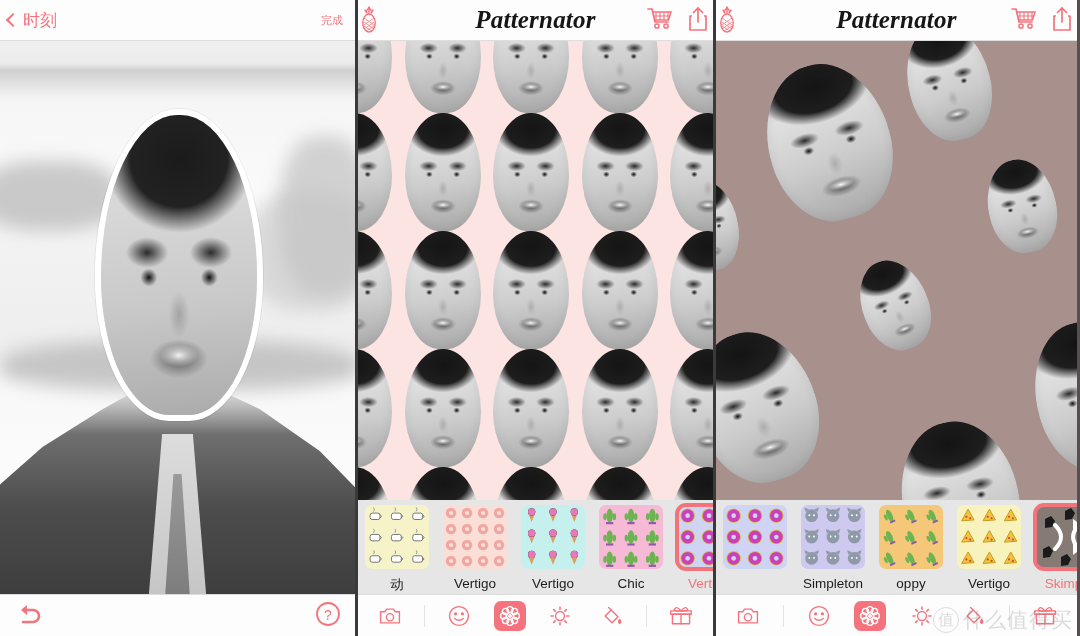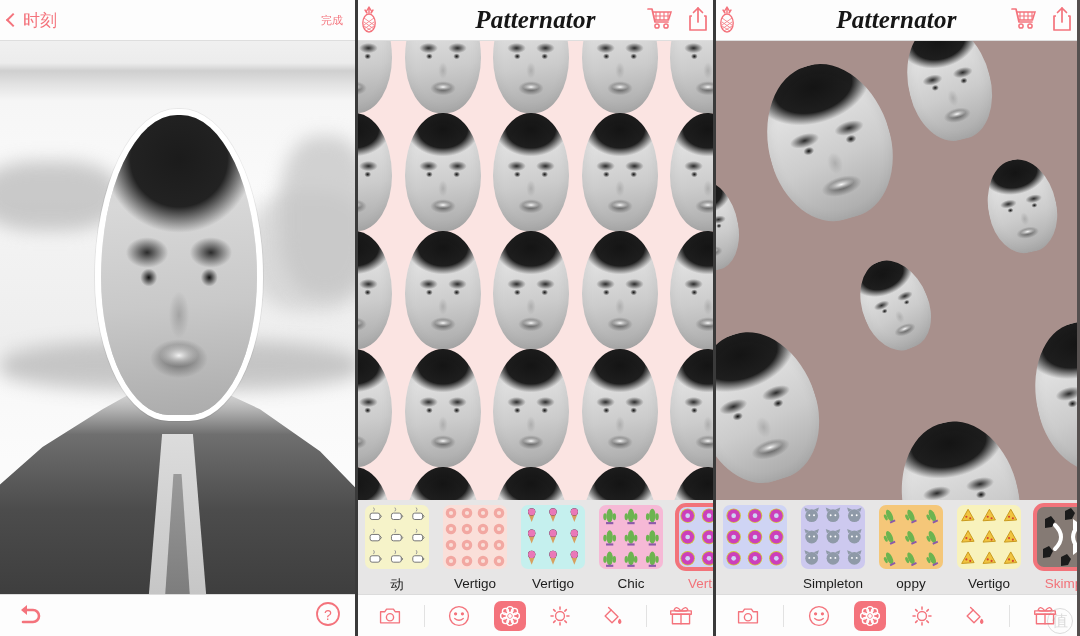--- a/index.html
+++ b/index.html
@@ -879,16 +879,17 @@
               <path d="M2 8 h24 v4 h-24 z" fill="none" stroke="#f4737c" stroke-width="1.6" stroke-linecap="round" stroke-linejoin="round"></path>
               <path d="M14 8 q-6 -7 -8 -1 q2 2 8 1 z" fill="none" stroke="#f4737c" stroke-width="1.6" stroke-linecap="round" stroke-linejoin="round"></path>
               <path d="M14 8 q6 -7 8 -1 q-2 2 -8 1 z" fill="none" stroke="#f4737c" stroke-width="1.6" stroke-linecap="round" stroke-linejoin="round"></path>
             </svg>
           </span>
         </div>
       </div>
 
     <div class="watermark">
       <div class="wm-circle">值</div>
+      <div class="wm-text">什么值得买</div>
     </div>
   </div>
 
 </div>
 
 </body></html>

